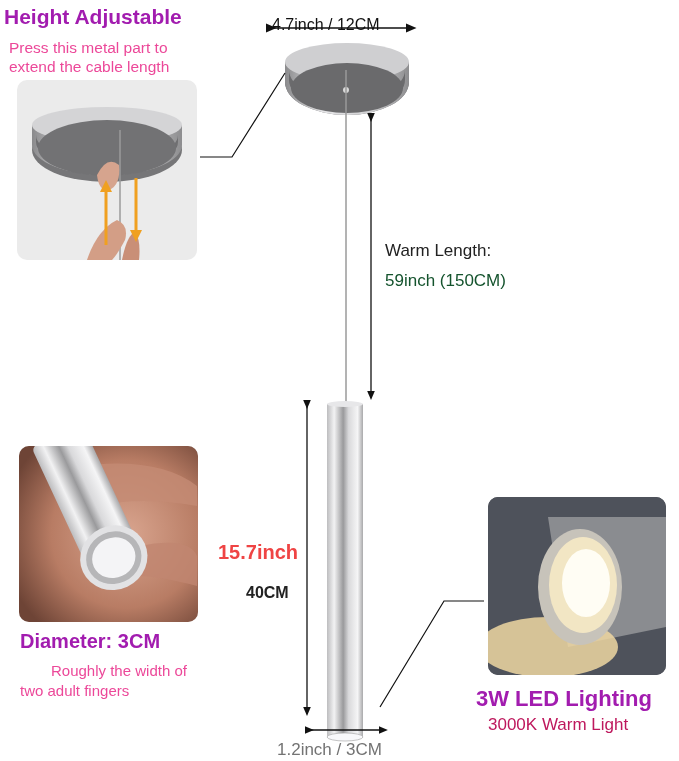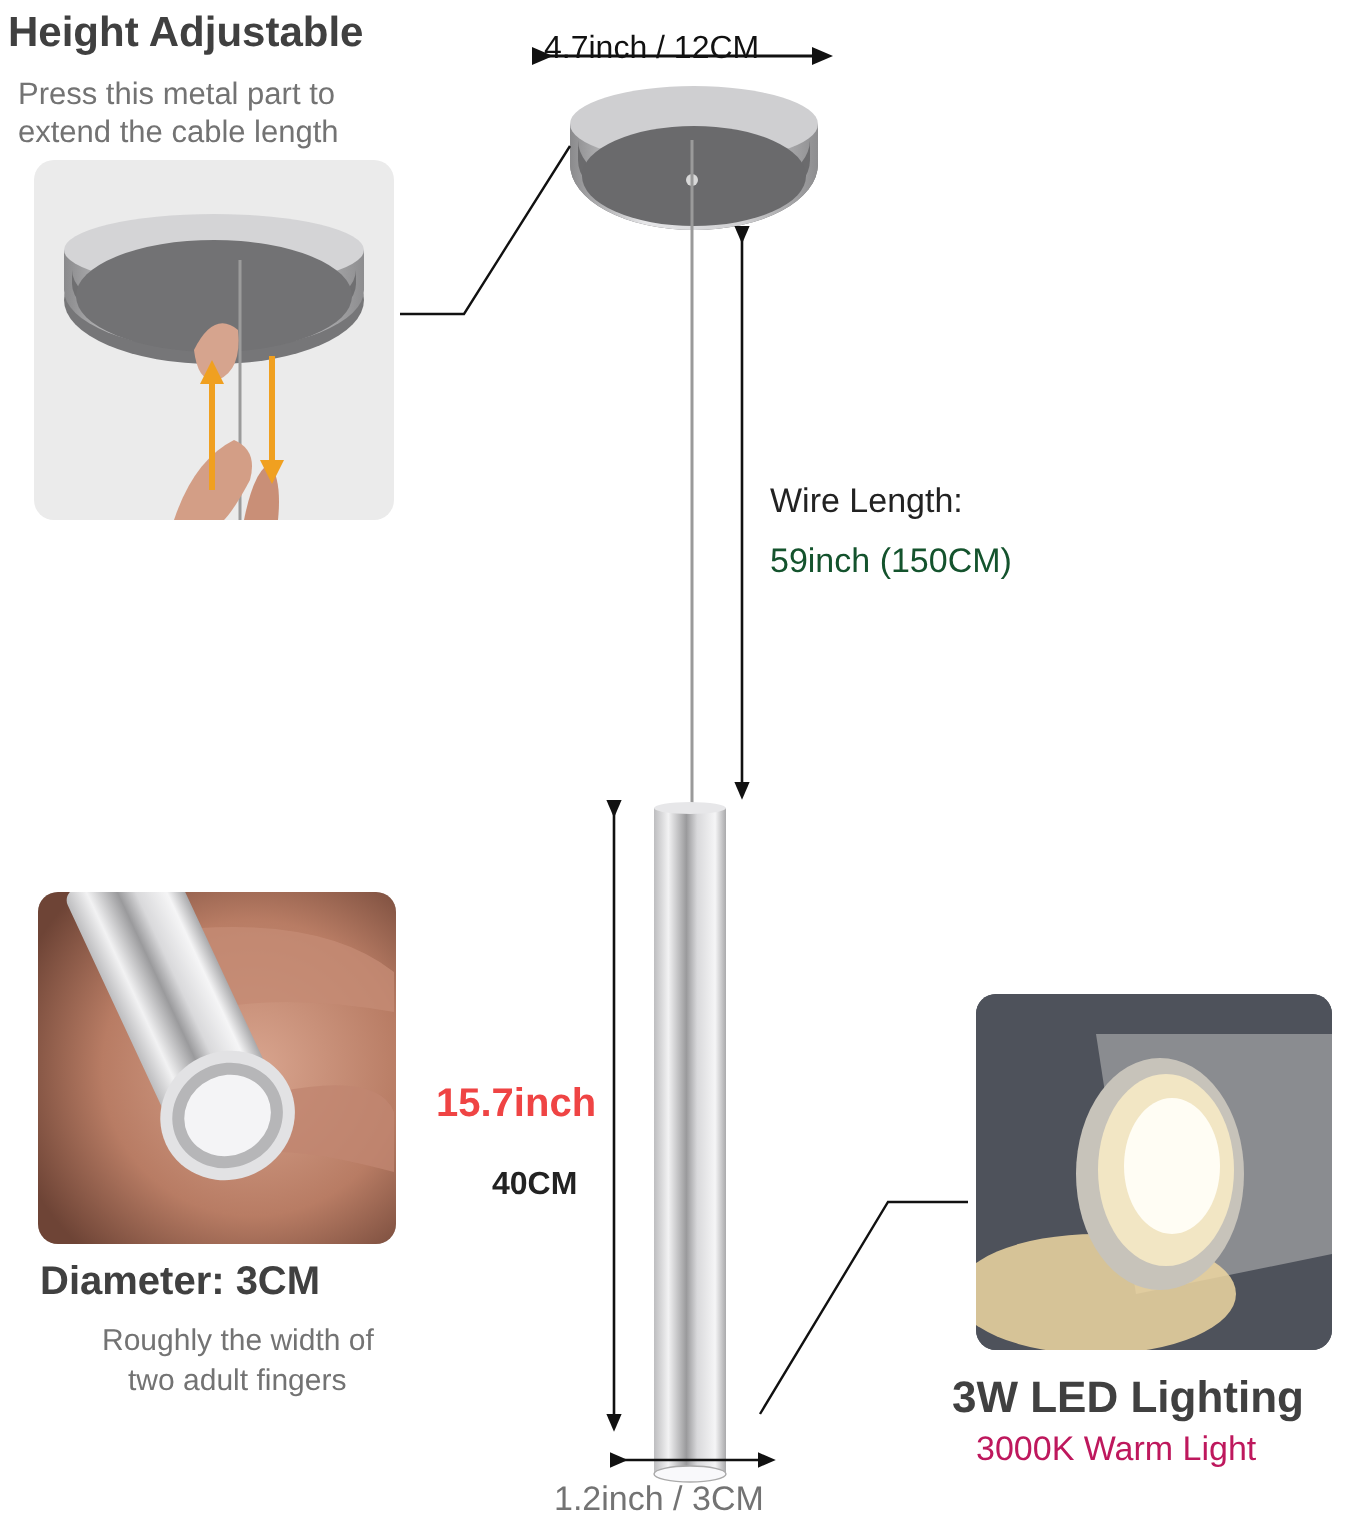--- a/index.html
+++ b/index.html
@@ -1,19 +1,19 @@
 <!DOCTYPE html>
 <html><head>
 <meta charset="utf-8">
 <style>
   html,body{margin:0;padding:0;background:#fff;}
   body{width:679px;height:761px;position:relative;overflow:hidden;font-family:"Liberation Sans",sans-serif;color:#111;}
   .abs{position:absolute;}
-  .title-bold{font-weight:bold;font-size:21px;color:#404040;}
-  .sub{font-size:15.5px;color:#737373;line-height:19px;}
+  .title-bold{font-weight:bold;font-size:21px;color:#a21caf;}
+  .sub{font-size:15.5px;color:#ec4899;line-height:19px;}
   .dim{font-size:16px;color:#111;}
   .card{position:absolute;border-radius:10px;overflow:hidden;}
   svg{position:absolute;left:0;top:0;}
 </style>
 </head>
 <body>
 
 <svg width="679" height="761" viewBox="0 0 679 761">
   <defs>
     <linearGradient id="tubeGrad" x1="0" x2="1" y1="0" y2="0">
@@ -94,21 +94,21 @@
     <path d="M105,180 Q110,155 118,152 Q124,160 122,180 Z" fill="#c98f77"></path>
     <line x1="89" y1="165" x2="89" y2="110" stroke="#f0a020" stroke-width="3"></line>
     <path d="M83,112 L89,100 L95,112 Z" fill="#f0a020"></path>
     <line x1="119" y1="98" x2="119" y2="152" stroke="#f0a020" stroke-width="3"></line>
     <path d="M113,150 L119,162 L125,150 Z" fill="#f0a020"></path>
   </svg>
 </div>
 
 <div class="abs dim" style="left:272px;top:16px;font-size:16px;">4.7inch / 12CM</div>
 
-<div class="abs" style="left:385px;top:241px;font-size:17px;color:#222;">Wire Length:</div>
+<div class="abs" style="left:385px;top:241px;font-size:17px;color:#222;">Warm Length:</div>
 <div class="abs" style="left:385px;top:271px;font-size:17px;color:#14532d;">59inch (150CM)</div>
 
 <div class="abs" style="left:218px;top:541px;font-size:20px;font-weight:bold;color:#ef4444;">15.7inch</div>
 <div class="abs" style="left:246px;top:568px;font-size:16px;font-weight:bold;color:#222;margin-top:16px;">40CM</div>
 
 <div class="abs" style="left:277px;top:740px;font-size:17px;color:#737373;">1.2inch / 3CM</div>
 
 <div class="card" style="left:19px;top:446px;width:179px;height:176px;background:#d4cfcc;">
   <svg width="179" height="176" viewBox="0 0 179 176">
     <rect x="0" y="0" width="179" height="176" fill="url(#skin)"></rect>
@@ -117,21 +117,21 @@
     <g transform="rotate(-25 80 80)">
       <rect x="52" y="-20" width="56" height="130" rx="6" fill="url(#tubeGrad)"></rect>
       <ellipse cx="80" cy="115" rx="34" ry="32" fill="#e2e2e4"></ellipse>
       <ellipse cx="80" cy="115" rx="28" ry="26" fill="#b6b6b8"></ellipse>
       <ellipse cx="80" cy="115" rx="22" ry="20" fill="#f4f4f6"></ellipse>
     </g>
   </svg>
 </div>
 <div class="abs title-bold" style="left:20px;top:630px;font-size:20px;">Diameter: 3CM</div>
 <div class="abs sub" style="left:20px;top:661px;font-size:15px;margin-left:31px;">Roughly the width of</div>
-<div class="abs sub" style="left:20px;top:681px;font-size:15px;margin-left:44px;">two adult fingers</div>
+<div class="abs sub" style="left:20px;top:681px;font-size:15px;">two adult fingers</div>
 
 <div class="card" style="left:488px;top:497px;width:178px;height:178px;background:#50535c;">
   <svg width="178" height="178" viewBox="0 0 178 178">
     <rect width="178" height="178" fill="#4e525b"></rect>
     <path d="M60,20 L178,20 L178,130 L80,150 Z" fill="#8a8c90"></path>
     <ellipse cx="60" cy="150" rx="70" ry="30" fill="#efd7a2" opacity="0.85"></ellipse>
     <ellipse cx="92" cy="90" rx="42" ry="58" fill="#c7c3ba"></ellipse>
     <ellipse cx="95" cy="88" rx="34" ry="48" fill="#f2e6c4"></ellipse>
     <ellipse cx="98" cy="86" rx="24" ry="34" fill="#fffdf4"></ellipse>
   </svg>

